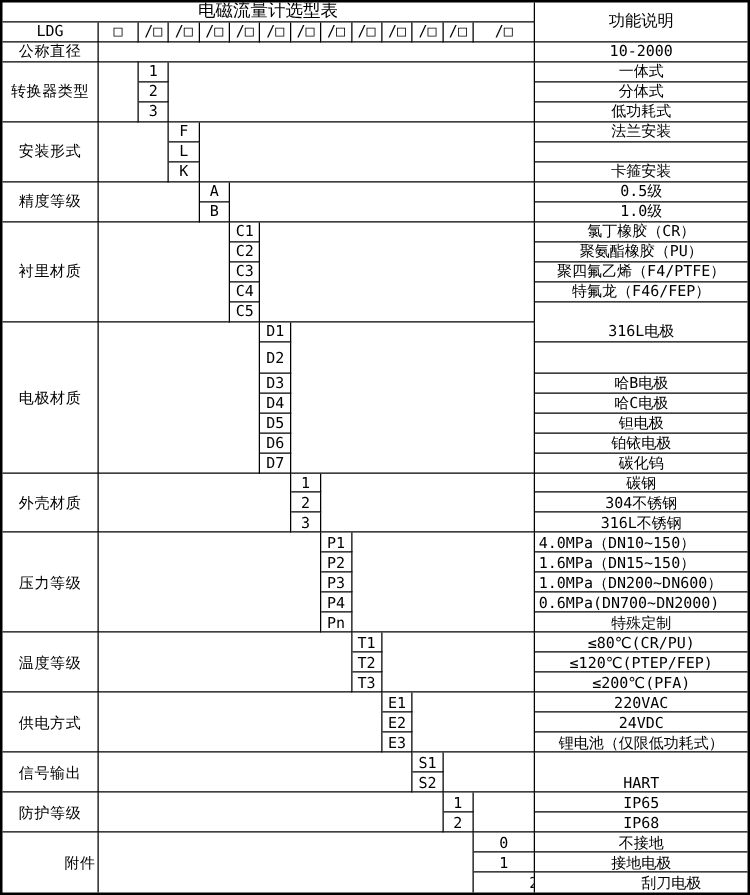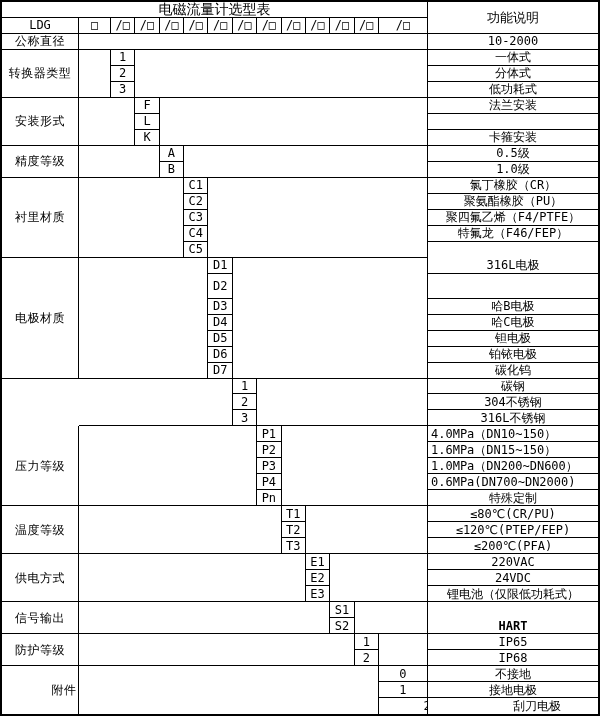--- a/index.html
+++ b/index.html
@@ -107,20 +107,21 @@
     <div class="c nor" style="grid-area: 19 / 15 / 20 / 16;">哈B电极</div>
     <div class="c" style="grid-area: 20 / 7 / 21 / 8;">D4</div>
     <div class="c nor" style="grid-area: 20 / 15 / 21 / 16;">哈C电极</div>
     <div class="c" style="grid-area: 21 / 7 / 22 / 8;">D5</div>
     <div class="c nor" style="grid-area: 21 / 15 / 22 / 16;">钽电极</div>
     <div class="c" style="grid-area: 22 / 7 / 23 / 8;">D6</div>
     <div class="c nor" style="grid-area: 22 / 15 / 23 / 16;">铂铱电极</div>
     <div class="c" style="grid-area: 23 / 7 / 24 / 8;">D7</div>
     <div class="c nor" style="grid-area: 23 / 15 / 24 / 16;">碳化钨</div>
     <div class="c spacer" style="grid-area: 17 / 8 / 24 / 15;"></div>
+    <div class="c cat" style="grid-area: 24 / 1 / 27 / 2;">外壳材质</div>
     <div class="c spacer" style="grid-area: 24 / 2 / 27 / 8;"></div>
     <div class="c" style="grid-area: 24 / 8 / 25 / 9;">1</div>
     <div class="c nor" style="grid-area: 24 / 15 / 25 / 16;">碳钢</div>
     <div class="c" style="grid-area: 25 / 8 / 26 / 9;">2</div>
     <div class="c nor" style="grid-area: 25 / 15 / 26 / 16;">304不锈钢</div>
     <div class="c" style="grid-area: 26 / 8 / 27 / 9;">3</div>
     <div class="c nor" style="grid-area: 26 / 15 / 27 / 16;">316L不锈钢</div>
     <div class="c spacer" style="grid-area: 24 / 9 / 27 / 15;"></div>
     <div class="c cat" style="grid-area: 27 / 1 / 32 / 2;">压力等级</div>
     <div class="c spacer" style="grid-area: 27 / 2 / 32 / 9;"></div>
@@ -150,21 +151,21 @@
     <div class="c nor" style="grid-area: 35 / 15 / 36 / 16;">220VAC</div>
     <div class="c" style="grid-area: 36 / 11 / 37 / 12;">E2</div>
     <div class="c nor" style="grid-area: 36 / 15 / 37 / 16;">24VDC</div>
     <div class="c" style="grid-area: 37 / 11 / 38 / 12;">E3</div>
     <div class="c nor" style="grid-area: 37 / 15 / 38 / 16;">锂电池（仅限低功耗式）</div>
     <div class="c spacer" style="grid-area: 35 / 12 / 38 / 15;"></div>
     <div class="c cat" style="grid-area: 38 / 1 / 40 / 2;">信号输出</div>
     <div class="c spacer" style="grid-area: 38 / 2 / 40 / 12;"></div>
     <div class="c" style="grid-area: 38 / 12 / 39 / 13;">S1</div>
     <div class="c" style="grid-area: 39 / 12 / 40 / 13;">S2</div>
-    <div class="c nor" style="grid-area: 39 / 15 / 40 / 16; font-weight: bold;">HART</div>
+    <div class="c nor" style="grid-area: 39 / 15 / 40 / 16;">HART</div>
     <div class="c spacer" style="grid-area: 38 / 13 / 40 / 15;"></div>
     <div class="c cat" style="grid-area: 40 / 1 / 42 / 2;">防护等级</div>
     <div class="c spacer" style="grid-area: 40 / 2 / 42 / 13;"></div>
     <div class="c" style="grid-area: 40 / 13 / 41 / 14;">1</div>
     <div class="c nor" style="grid-area: 40 / 15 / 41 / 16;">IP65</div>
     <div class="c" style="grid-area: 41 / 13 / 42 / 14;">2</div>
     <div class="c nor" style="grid-area: 41 / 15 / 42 / 16;">IP68</div>
     <div class="c spacer" style="grid-area: 40 / 14 / 42 / 15;"></div>
     <div class="c cat nob" style="grid-area: 42 / 1 / 45 / 2;">附件</div>
     <div class="c spacer nob" style="grid-area: 42 / 2 / 45 / 14;"></div>

